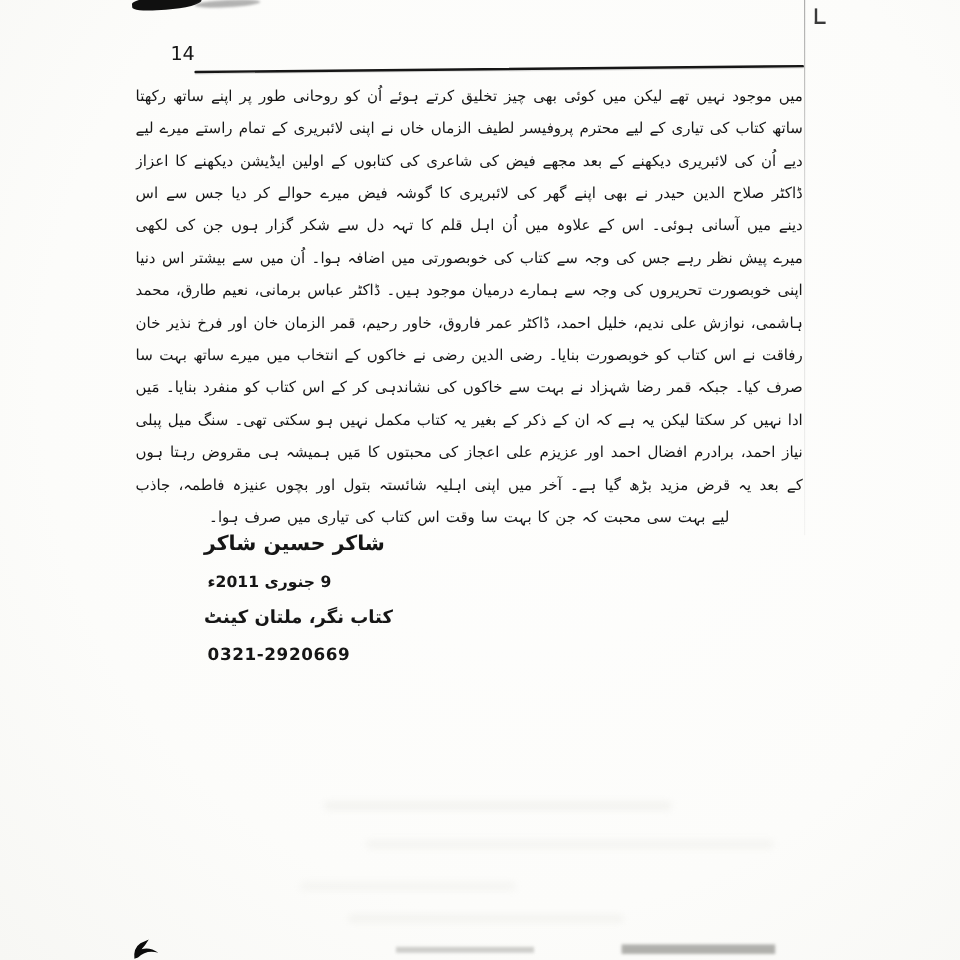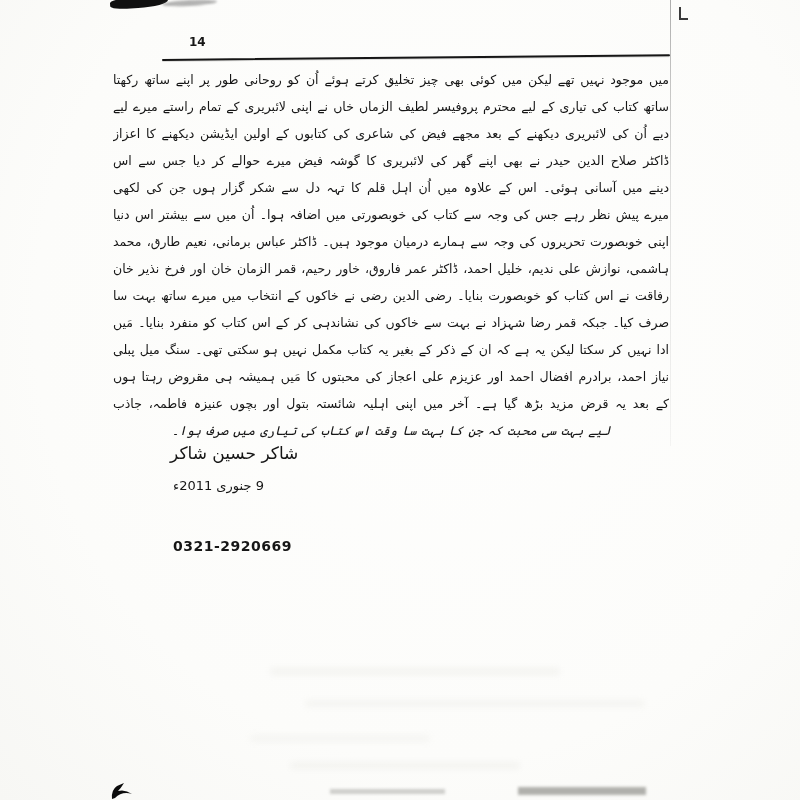--- a/index.html
+++ b/index.html
@@ -48,50 +48,50 @@
   .g4 { left: 290px; top: 762px; width: 230px; height: 7px; opacity: .16; }
 
   
   .hdr-title {
     position: absolute; right: 133px; top: 25px;
     font-size: 15.5px; font-weight: bold; direction: rtl;
     letter-spacing: .2px;
   }
   .hdr-num {
     position: absolute; left: 142px; top: 35px;
-    font-size: 12px; font-weight: bold; margin-left: 47px;
+    font-size: 16px; font-weight: normal;
   }
   .hdr-rule {
     position: absolute; left: 162px; top: 59px; width: 508px; height: 2px;
     background: #161616; border-radius: 2px;
     transform: rotate(-0.55deg); transform-origin: 0 50%;
     box-shadow: 0 1px 0 rgba(0,0,0,.12);
   }
 
   
   .body-block {
     position: absolute; left: 113px; top: 66px; width: 556px;
     direction: rtl;
   }
   .bline {
     height: 27px; line-height: 27px; overflow: hidden;
     font-size: 12.5px;
     text-align: justify; text-align-last: justify;
     word-spacing: 1px;
   }
-  .bline.center { text-align: right; text-align-last: center; font-style: italic; }
+  .bline.center { text-align: right; text-align-last: center; }
 
   
   .sig-name {
     position: absolute; left: 170px; top: 443px;
-    font-size: 17px; font-weight: normal; direction: rtl;
+    font-size: 17px; font-weight: bold; direction: rtl;
   }
   .sig-date {
     position: absolute; left: 173px; top: 478px;
-    font-size: 13px; font-weight: normal; direction: rtl;
+    font-size: 13px; font-weight: bold; direction: rtl;
   }
   .sig-loc {
     position: absolute; left: 170px; top: 505px;
     font-size: 15px; font-weight: bold; direction: rtl;
   }
   .sig-phone {
     position: absolute; left: 173px; top: 538px;
     font-size: 14px; font-weight: bold; direction: ltr; letter-spacing: .5px;
   }
 </style>
@@ -131,15 +131,16 @@
     <div class="bline">رفاقت نے اس کتاب کو خوبصورت بنایا۔ رضی الدین رضی نے خاکوں کے انتخاب میں میرے ساتھ بہت سا وقت</div>
     <div class="bline">صرف کیا۔ جبکہ قمر رضا شہزاد نے بہت سے خاکوں کی نشاندہی کر کے اس کتاب کو منفرد بنایا۔ مَیں رضی اور قمر کا شکریہ تو</div>
     <div class="bline">ادا نہیں کر سکتا لیکن یہ ہے کہ ان کے ذکر کے بغیر یہ کتاب مکمل نہیں ہو سکتی تھی۔ سنگ میل پبلی کیشنز لاہور کے چوہدری</div>
     <div class="bline">نیاز احمد، برادرم افضال احمد اور عزیزم علی اعجاز کی محبتوں کا مَیں ہمیشہ ہی مقروض رہتا ہوں اور اس کتاب کی اشاعت</div>
     <div class="bline">کے بعد یہ قرض مزید بڑھ گیا ہے۔ آخر میں اپنی اہلیہ شائستہ بتول اور بچوں عنیزہ فاطمہ، جاذب حسن اور ثقلین رضا کے</div>
     <div class="bline center">لیے بہت سی محبت کہ جن کا بہت سا وقت اس کتاب کی تیاری میں صرف ہوا۔</div>
   </div>
 
   <div class="sig-name">شاکر حسین شاکر</div>
   <div class="sig-date">9 جنوری 2011ء</div>
+  <div class="sig-loc">کتاب نگر، ملتان کینٹ</div>
   <div class="sig-phone">0321-2920669</div>
 
 </div>
 
 </body></html>

